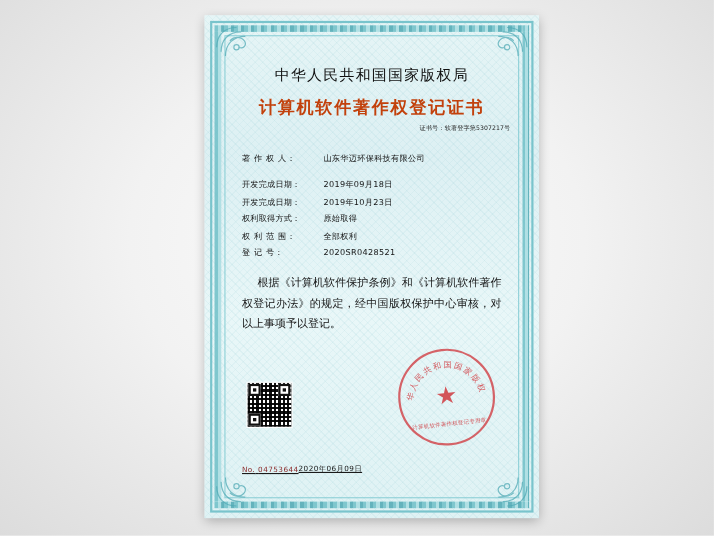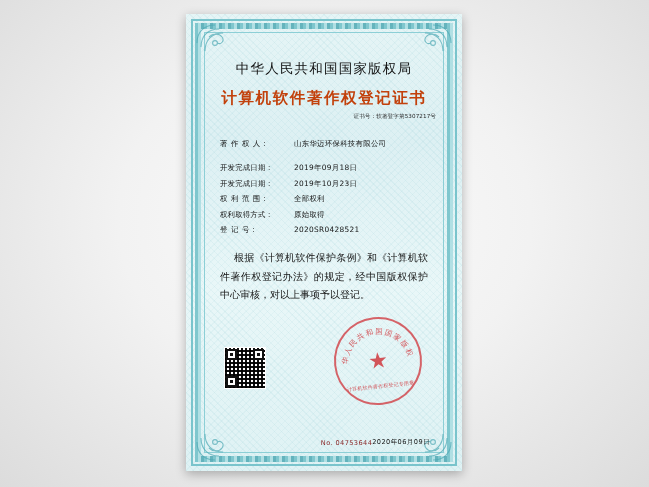--- a/index.html
+++ b/index.html
@@ -12,21 +12,21 @@
     background: radial-gradient(ellipse at 50% 45%, #fbfbfb 0%, #f2f2f2 45%, #dcdcdc 100%);
     font-family: "DejaVu Sans", "Liberation Sans", sans-serif;
     overflow: hidden;
   }
 
   
   #certificate-wrap {
     position: absolute;
     left: 186px;
     top: 14px;
-    width: 276px;
+    width: 304px;
     height: 457px;
     box-shadow: 0 3px 10px rgba(0,0,0,0.28);
     background: #e9f6f7;
   }
   .cert-paper {
     position: absolute;
     inset: 0;
     background:
       linear-gradient(180deg, #e6f5f6 0%, #ddf0f3 28%, #e9f7f8 60%, #dff2f4 100%);
   }
@@ -209,26 +209,27 @@
     font-size: 5px;
     line-height: 1.35;
     color: rgba(206,32,38,0.85);
     letter-spacing: 0.2px;
   }
 
   .footer-row {
     position: absolute;
     left: 10px;
     right: 8px;
-    bottom: 0;
+    bottom: 16px;
     display: flex;
-    justify-content: flex-end;
+    justify-content: flex-start;
     align-items: flex-end;
     font-size: 6.6px;
     color: #1a1a1a;
+    text-decoration: underline;
   }
   .footer-no {
     letter-spacing: 0.4px;
     color: #8a2a2a;
   }
   .footer-date {
     letter-spacing: 0.4px;
     color: #161616;
   }
 </style>
@@ -310,27 +311,27 @@
         <div class="flabel wide">开发完成日期：</div>
         <div class="fvalue">2019年09月18日</div>
       </div>
 
       <div class="frow">
         <div class="flabel wide">开发完成日期：</div>
         <div class="fvalue">2019年10月23日</div>
       </div>
 
       <div class="frow">
+        <div class="flabel wide">权利取得方式：</div>
+        <div class="fvalue">原始取得</div>
+      </div>
+
+      <div class="frow">
         <div class="flabel">权 利 范 围：</div>
         <div class="fvalue">全部权利</div>
-      </div>
-
-      <div class="frow">
-        <div class="flabel wide">权利取得方式：</div>
-        <div class="fvalue">原始取得</div>
       </div>
 
       <div class="frow">
         <div class="flabel">登 记 号：</div>
         <div class="fvalue">2020SR0428521</div>
       </div>
 
     </div>
 
     <div class="paragraph">根据《计算机软件保护条例》和《计算机软件著作权登记办法》的规定，经中国版权保护中心审核，对以上事项予以登记。</div>

